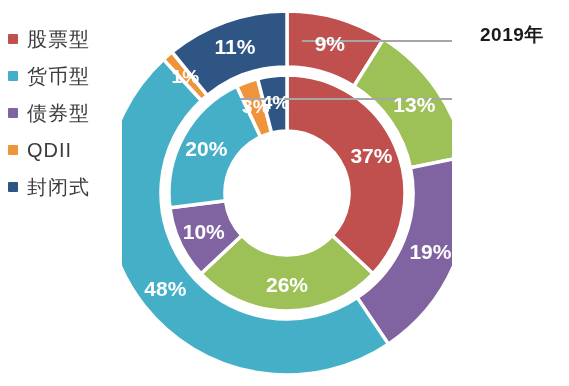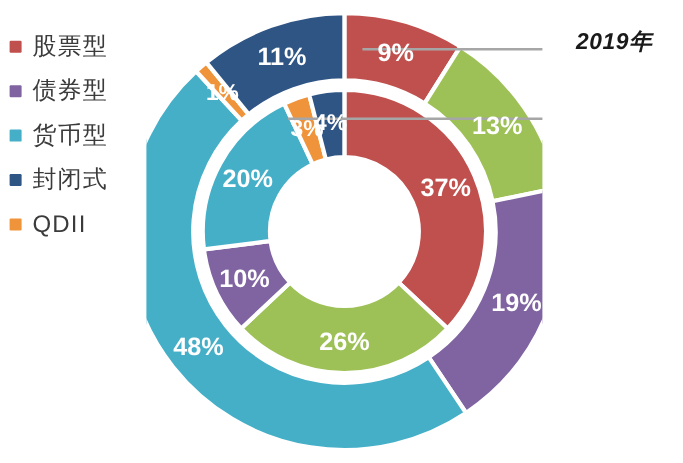--- a/index.html
+++ b/index.html
@@ -27,21 +27,21 @@
     letter-spacing:1px;line-height:22px;
   }
 
   
   .donut-wrap{position:absolute;left:122px;top:-2px;width:330px;height:390px;}
 
   
   .callout{
     position:absolute;
     font-size:19px;font-weight:bold;color:#1a1a1a;
-    white-space:nowrap;letter-spacing:0.5px;font-style:italic;
+    white-space:nowrap;letter-spacing:0.5px;
   }
   #callout-2019{left:480px;top:22px;}
   #callout-2008{left:480px;top:84px;}
 
   .pct{
     font-weight:bold;
     fill:#ffffff;
     font-family:"Liberation Sans","DejaVu Sans",sans-serif;
     paint-order:stroke;
   }
@@ -56,37 +56,37 @@
 
   <div class="legend">
 
     <div class="legend-item">
       <span class="legend-swatch" style="background:#c0504d"></span>
       <span class="legend-label">股票型</span>
     </div>
 
 
     <div class="legend-item">
+      <span class="legend-swatch" style="background:#45afc8"></span>
+      <span class="legend-label">货币型</span>
+    </div>
+
+    <div class="legend-item">
       <span class="legend-swatch" style="background:#8064a2"></span>
       <span class="legend-label">债券型</span>
     </div>
 
     <div class="legend-item">
-      <span class="legend-swatch" style="background:#45afc8"></span>
-      <span class="legend-label">货币型</span>
+      <span class="legend-swatch" style="background:#f0943c"></span>
+      <span class="legend-label">QDII</span>
     </div>
 
     <div class="legend-item">
       <span class="legend-swatch" style="background:#2e5584"></span>
       <span class="legend-label">封闭式</span>
-    </div>
-
-    <div class="legend-item">
-      <span class="legend-swatch" style="background:#f0943c"></span>
-      <span class="legend-label">QDII</span>
     </div>
 
   </div>
 
   <div class="donut-wrap">
     <svg width="330" height="390" viewBox="0 0 330 390">
       <g id="rings" transform="translate(165,195)">
           <path d="M 7.225416114969383e-15 -118 A 118 118 0 0 1 86.01829803572657 80.77655849958525
             L 45.19605490012752 42.441920567578684 A 62 62 0 0 0 3.796405077356795e-15 -62 Z" fill="#c0504d" stroke="#ffffff" stroke-width="3.5" stroke-linejoin="round" transform="translate(0,0)"></path>
           <path d="M 86.01829803572657 80.77655849958525 A 118 118 0 0 1 -86.01829803572657 80.77655849958525

